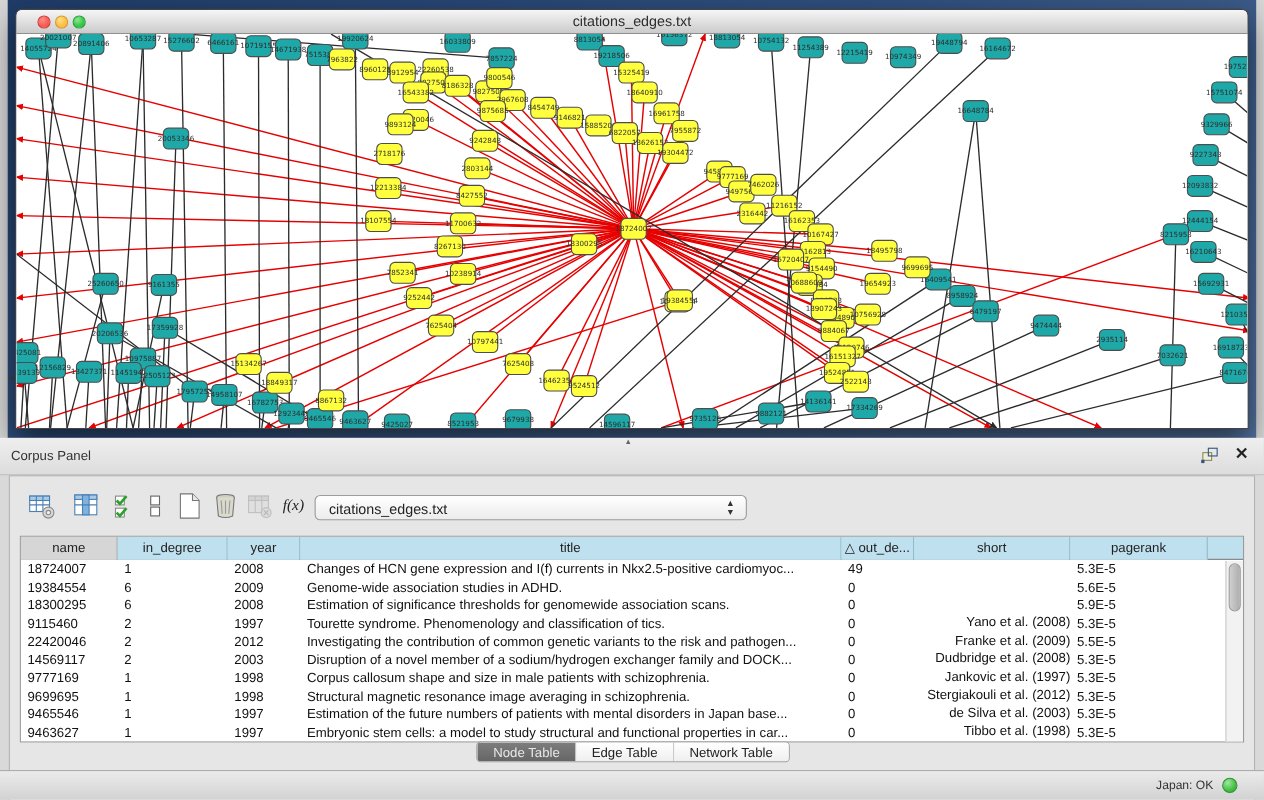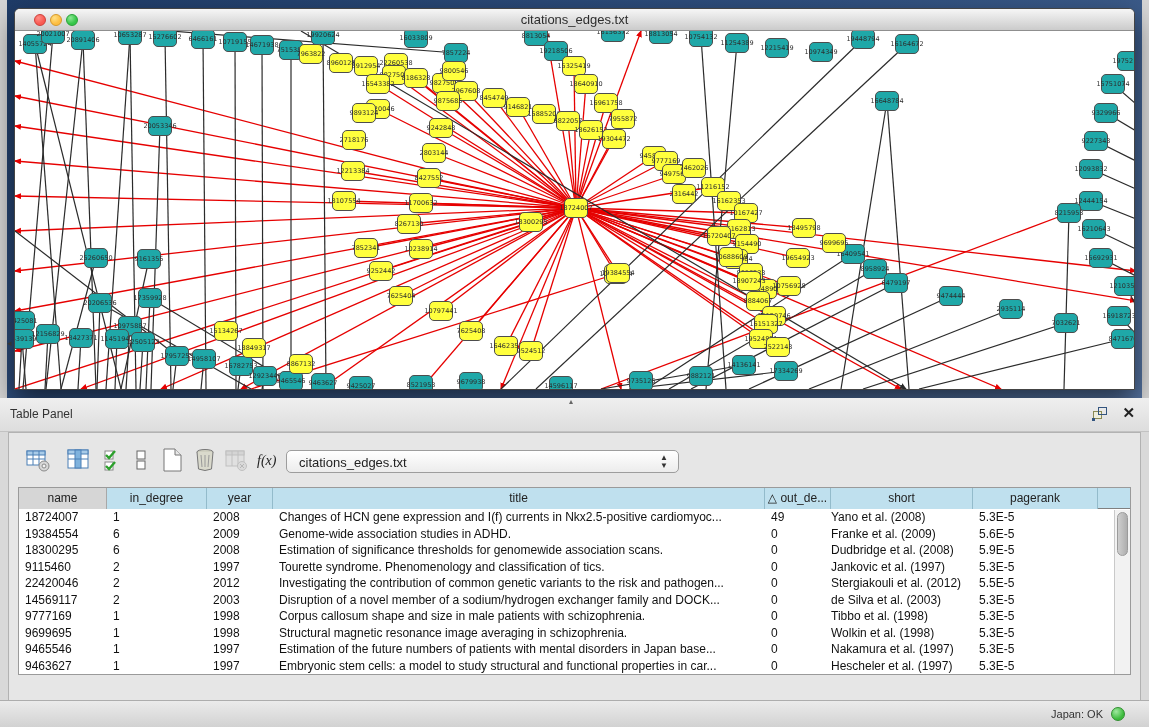--- a/index.html
+++ b/index.html
@@ -54,21 +54,21 @@
   .tbl { position:absolute; left:9px; top:54px; width:1113px; height:188px;
          background:#fff; border:1px solid #9a9a9a; overflow:hidden; }
   .tbl-header { position:relative; height:21px; border-bottom:1px solid #808080; background:#bfe0ee; white-space:nowrap; }
   .th { display:inline-block; height:21px; font-size:12px; color:#222; text-align:center;
         line-height:21px; border-right:1px solid #93bbcb; background:#bfe0ee; overflow:hidden; vertical-align:top; }
   .th.gray { background:#d6d6d6; border-right:1px solid #a8a8a8; }
   .tbl-rows { position:relative; }
   .tr { height:16.5px; white-space:nowrap; }
   .td { display:inline-block; height:16.5px; font-size:12px; color:#111; line-height:16px;
         padding-left:6px; overflow:hidden; vertical-align:top; }
-  .td.center { text-align:left; padding-left:0; }
+  .td.center { text-align:right; padding-left:0;margin-top:48px; }
   .vscroll { position:absolute; right:0; top:22px; width:16px; height:165px; background:#f2f2f2;
              border-left:1px solid #c9c9c9; }
   .vthumb { position:absolute; left:2px; top:2px; width:11px; height:44px; background:linear-gradient(90deg,#cfcfcf,#aeaeae);
             border:1px solid #9b9b9b; border-radius:6px; }
 
   
   .tabbar { position:absolute; left:0; width:1133px; top:241px; height:22px; text-align:center; }
   .seg { display:inline-flex; border:1px solid #9e9e9e; border-radius:4px; overflow:hidden;
          background:#fff; height:19px; }
   .seg-btn { font-size:12px; color:#222; line-height:19px; padding:0 14px; border-right:1px solid #bdbdbd; background:linear-gradient(#ffffff,#efefef); }
@@ -806,21 +806,21 @@
               <rect x="213.5" y="320.5" width="23" height="19" rx="4.5" fill="#ffff3d" stroke="#4d4d4d" stroke-width="1"></rect>
               <text x="225" y="332" text-anchor="middle" font-size="6.5" fill="#2d2d2d" font-family="&quot;DejaVu Sans&quot;, sans-serif">15134267</text>
             </g>
           </g>
       </svg>
     </div>
   </div>
 
   <div class="panel-header">
     <div class="split-handle">▴</div>
-    <div class="panel-title">Table Panel</div>
+    <div class="panel-title">Corpus Panel</div>
     <div class="float-btn">
       <span class="sq1"></span>
         <span class="sq2"></span>
         <span class="dot"></span>
     </div>
     <div class="close-btn">✕</div>
   </div>
 
   <div class="panel-body">
 
@@ -903,20 +903,27 @@
           <div class="tr"><div class="td" style="width: 88px;">9777169</div><div class="td" style="width: 100px;">1</div><div class="td" style="width: 66px;">1998</div><div class="td" style="width: 492px;">Corpus callosum shape and size in male patients with schizophrenia.</div><div class="td" style="width: 66px;">0</div><div class="td center" style="width: 142px;">Tibbo et al. (1998)</div><div class="td" style="width: 125px;">5.3E-5</div></div>
           <div class="tr"><div class="td" style="width: 88px;">9699695</div><div class="td" style="width: 100px;">1</div><div class="td" style="width: 66px;">1998</div><div class="td" style="width: 492px;">Structural magnetic resonance image averaging in schizophrenia.</div><div class="td" style="width: 66px;">0</div><div class="td center" style="width: 142px;">Wolkin et al. (1998)</div><div class="td" style="width: 125px;">5.3E-5</div></div>
           <div class="tr"><div class="td" style="width: 88px;">9465546</div><div class="td" style="width: 100px;">1</div><div class="td" style="width: 66px;">1997</div><div class="td" style="width: 492px;">Estimation of the future numbers of patients with mental disorders in Japan base...</div><div class="td" style="width: 66px;">0</div><div class="td center" style="width: 142px;">Nakamura et al. (1997)</div><div class="td" style="width: 125px;">5.3E-5</div></div>
           <div class="tr"><div class="td" style="width: 88px;">9463627</div><div class="td" style="width: 100px;">1</div><div class="td" style="width: 66px;">1997</div><div class="td" style="width: 492px;">Embryonic stem cells: a model to study structural and functional properties in car...</div><div class="td" style="width: 66px;">0</div><div class="td center" style="width: 142px;">Hescheler et al. (1997)</div><div class="td" style="width: 125px;">5.3E-5</div></div>
         </div>
       <div class="vscroll">
         <div class="vthumb"></div>
       </div>
     </div>
 
+    <div class="tabbar">
+      <div class="seg" id="seg-tabs">
+          <div class="seg-btn active">Node Table</div>
+          <div class="seg-btn">Edge Table</div>
+          <div class="seg-btn">Network Table</div>
+        </div>
+    </div>
   </div>
 
   <div class="statusbar">
     <span class="mem-label">Japan: OK</span>
     <span class="mem-dot"></span>
   </div>
 
 </div>
 
 </body></html>

